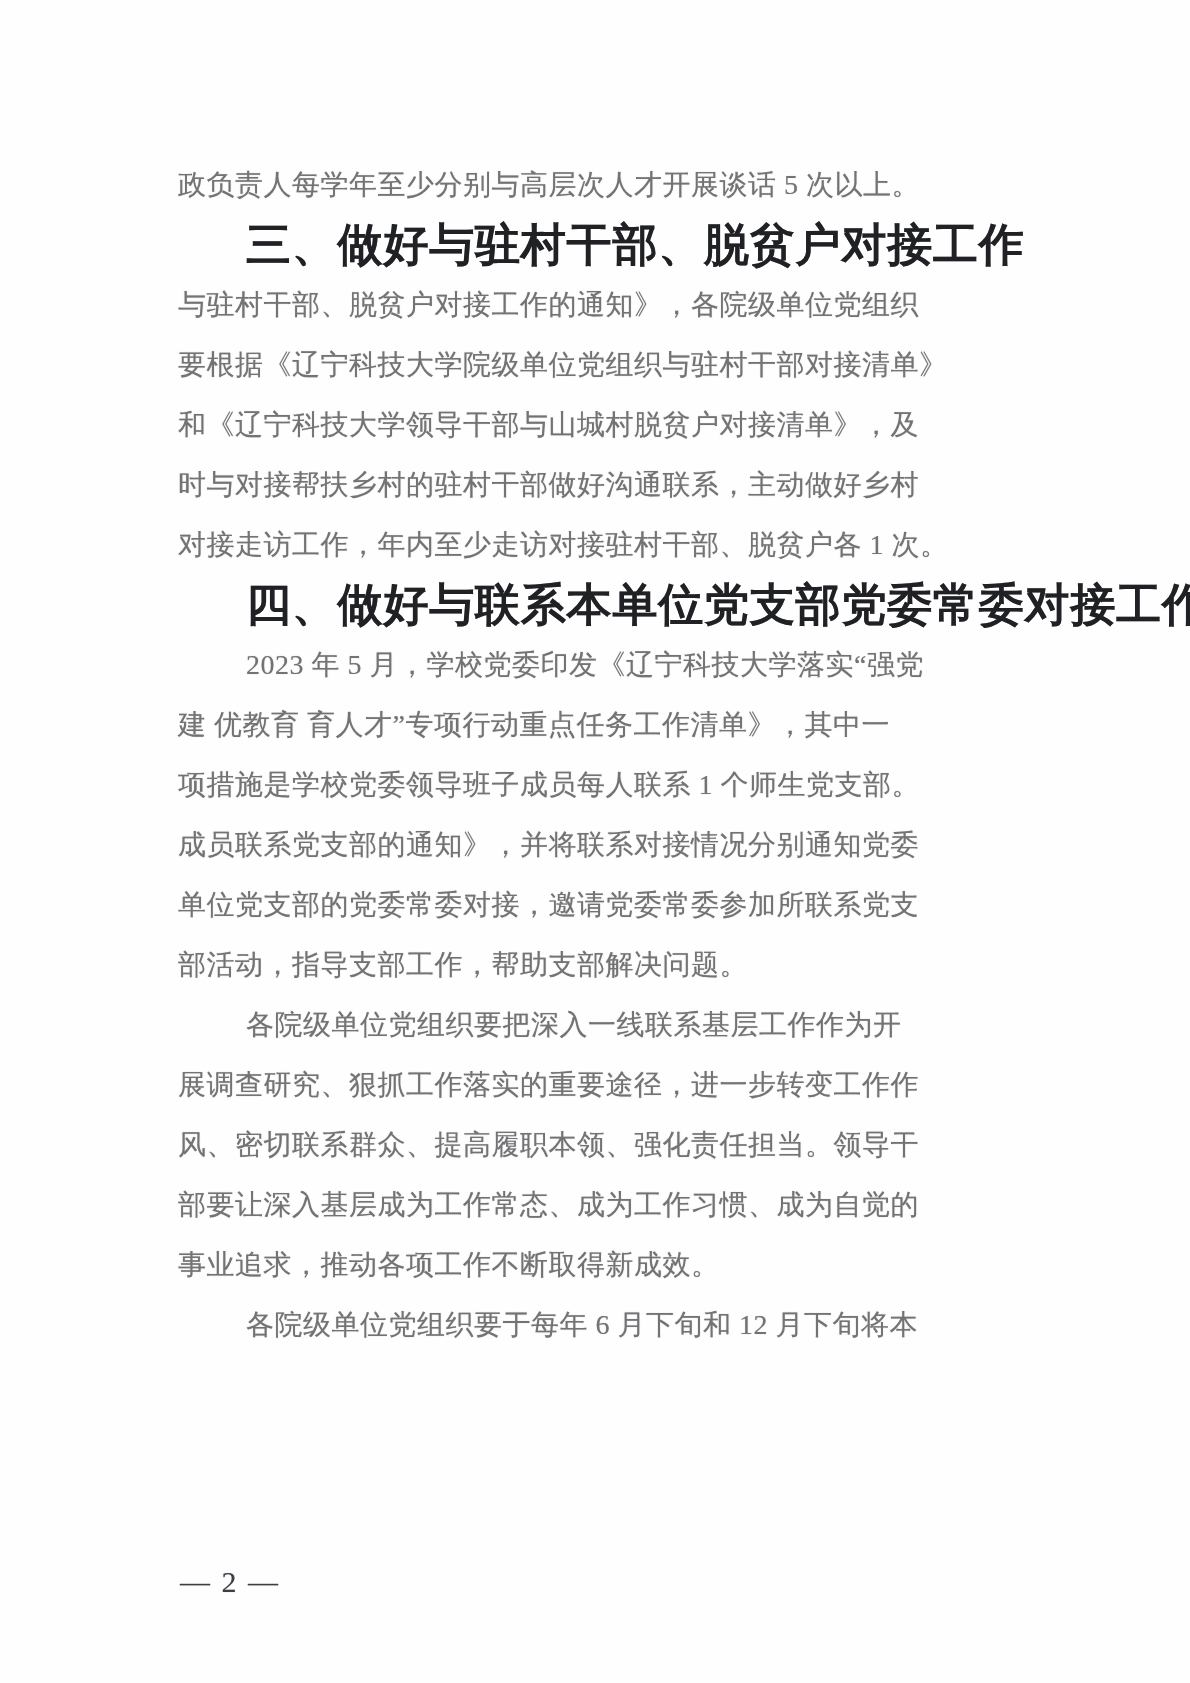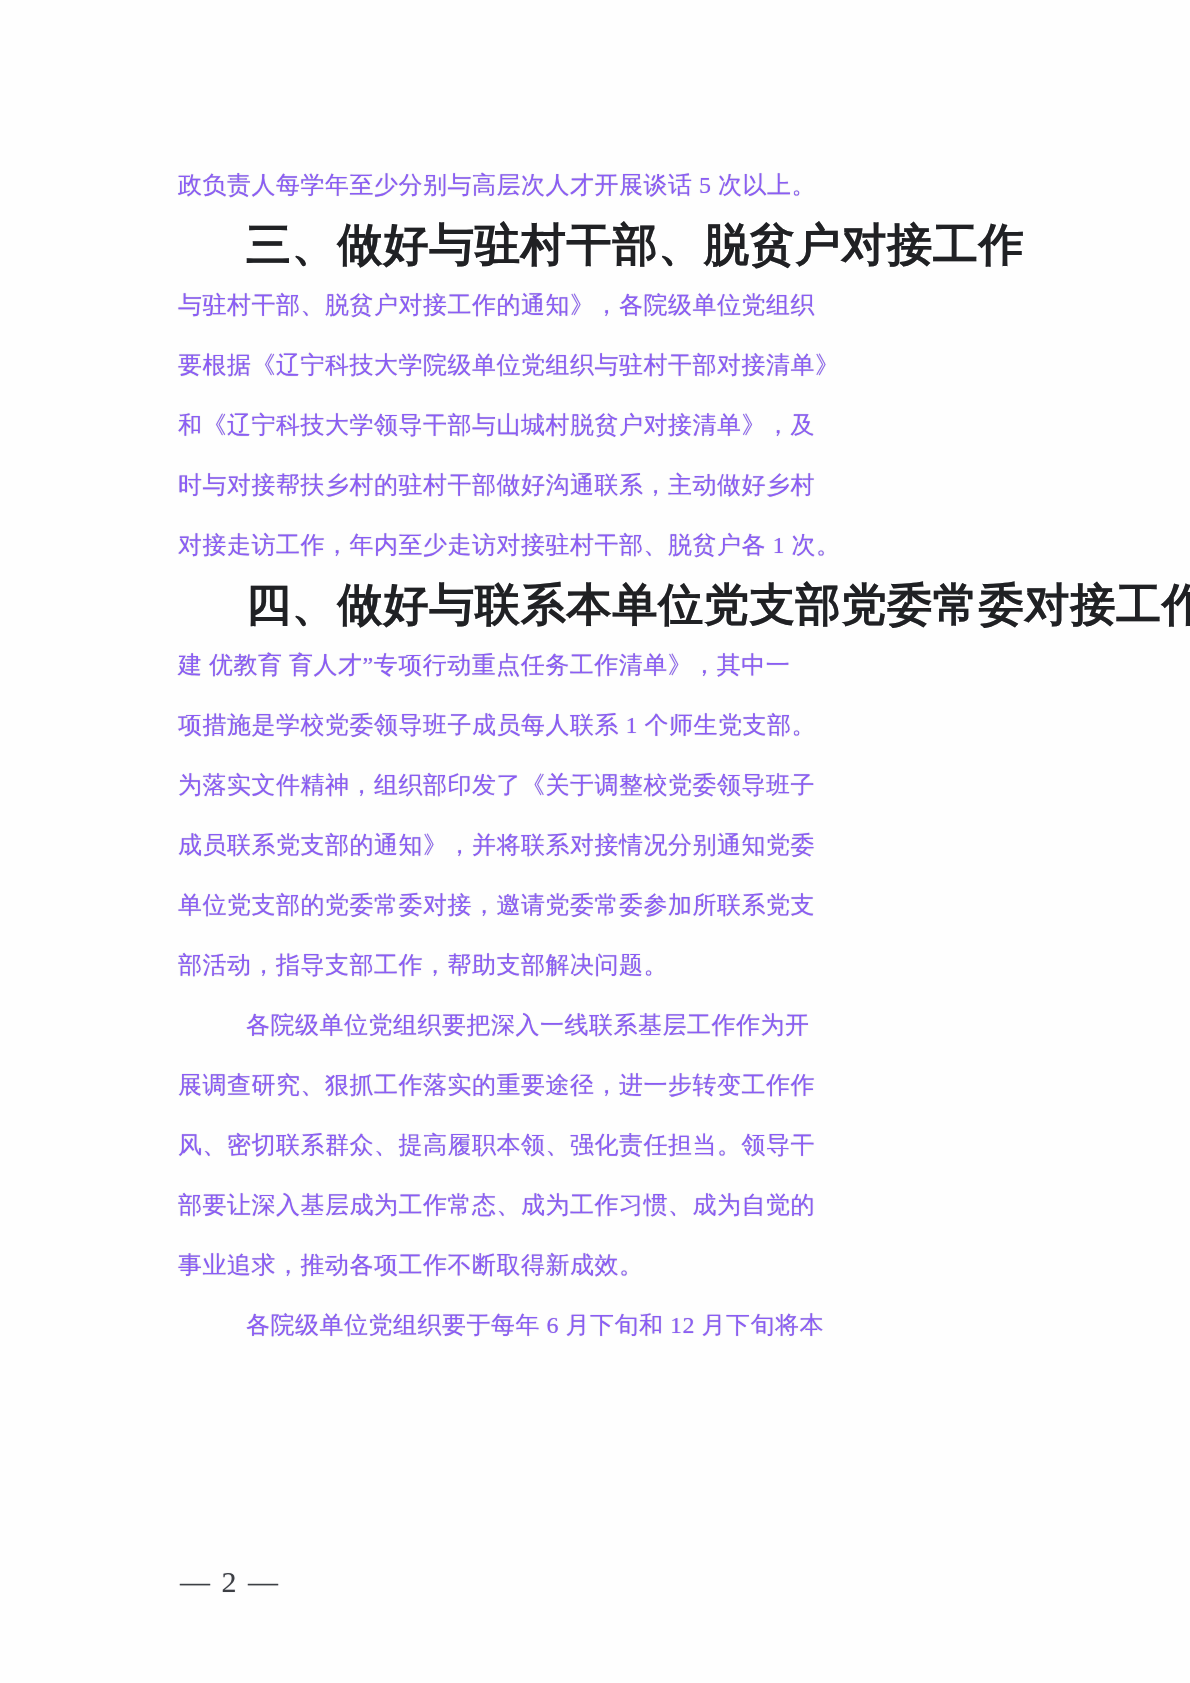--- a/index.html
+++ b/index.html
@@ -23,23 +23,23 @@
   }
   .content {
     position: absolute;
     left: 178px;
     top: 155px;
     width: 838px;
   }
   .line {
     height: 60px;
     line-height: 60px;
-    font-size: 24px;
+    font-size: 28px;
     letter-spacing: 0.5px;
-    color: #8b5cf6;
+    color: #737373;
     white-space: nowrap;
     text-shadow: 0 0 1px rgba(85, 90, 110, 0.45);
     font-family: "Liberation Serif", "DejaVu Serif", serif;
   }
   .line.indent {
     text-indent: 68px;
   }
   .line.heading {
     font-family: "Liberation Sans", "DejaVu Sans", sans-serif;
     font-weight: bold;
@@ -67,23 +67,23 @@
 <div class="page">
   <div class="content">
     <div class="line">政负责人每学年至少分别与高层次人才开展谈话 5 次以上。</div>
     <div class="line heading indent">三、做好与驻村干部、脱贫户对接工作</div>
     <div class="line">与驻村干部、脱贫户对接工作的通知》，各院级单位党组织</div>
     <div class="line">要根据《辽宁科技大学院级单位党组织与驻村干部对接清单》</div>
     <div class="line">和《辽宁科技大学领导干部与山城村脱贫户对接清单》，及</div>
     <div class="line">时与对接帮扶乡村的驻村干部做好沟通联系，主动做好乡村</div>
     <div class="line">对接走访工作，年内至少走访对接驻村干部、脱贫户各 1 次。</div>
     <div class="line heading indent">四、做好与联系本单位党支部党委常委对接工作</div>
+    <div class="line indent">2023 年 5 月，学校党委印发《辽宁科技大学落实“强党</div>
     <div class="line">建 优教育 育人才”专项行动重点任务工作清单》，其中一</div>
     <div class="line">项措施是学校党委领导班子成员每人联系 1 个师生党支部。</div>
-    <div class="line">为落实文件精神，组织部印发了《关于调整校党委领导班子</div>
     <div class="line">成员联系党支部的通知》，并将联系对接情况分别通知党委</div>
     <div class="line">单位党支部的党委常委对接，邀请党委常委参加所联系党支</div>
     <div class="line">部活动，指导支部工作，帮助支部解决问题。</div>
     <div class="line indent">各院级单位党组织要把深入一线联系基层工作作为开</div>
     <div class="line">展调查研究、狠抓工作落实的重要途径，进一步转变工作作</div>
     <div class="line">风、密切联系群众、提高履职本领、强化责任担当。领导干</div>
     <div class="line">部要让深入基层成为工作常态、成为工作习惯、成为自觉的</div>
     <div class="line">事业追求，推动各项工作不断取得新成效。</div>
     <div class="line indent">各院级单位党组织要于每年 6 月下旬和 12 月下旬将本</div>
   </div>

